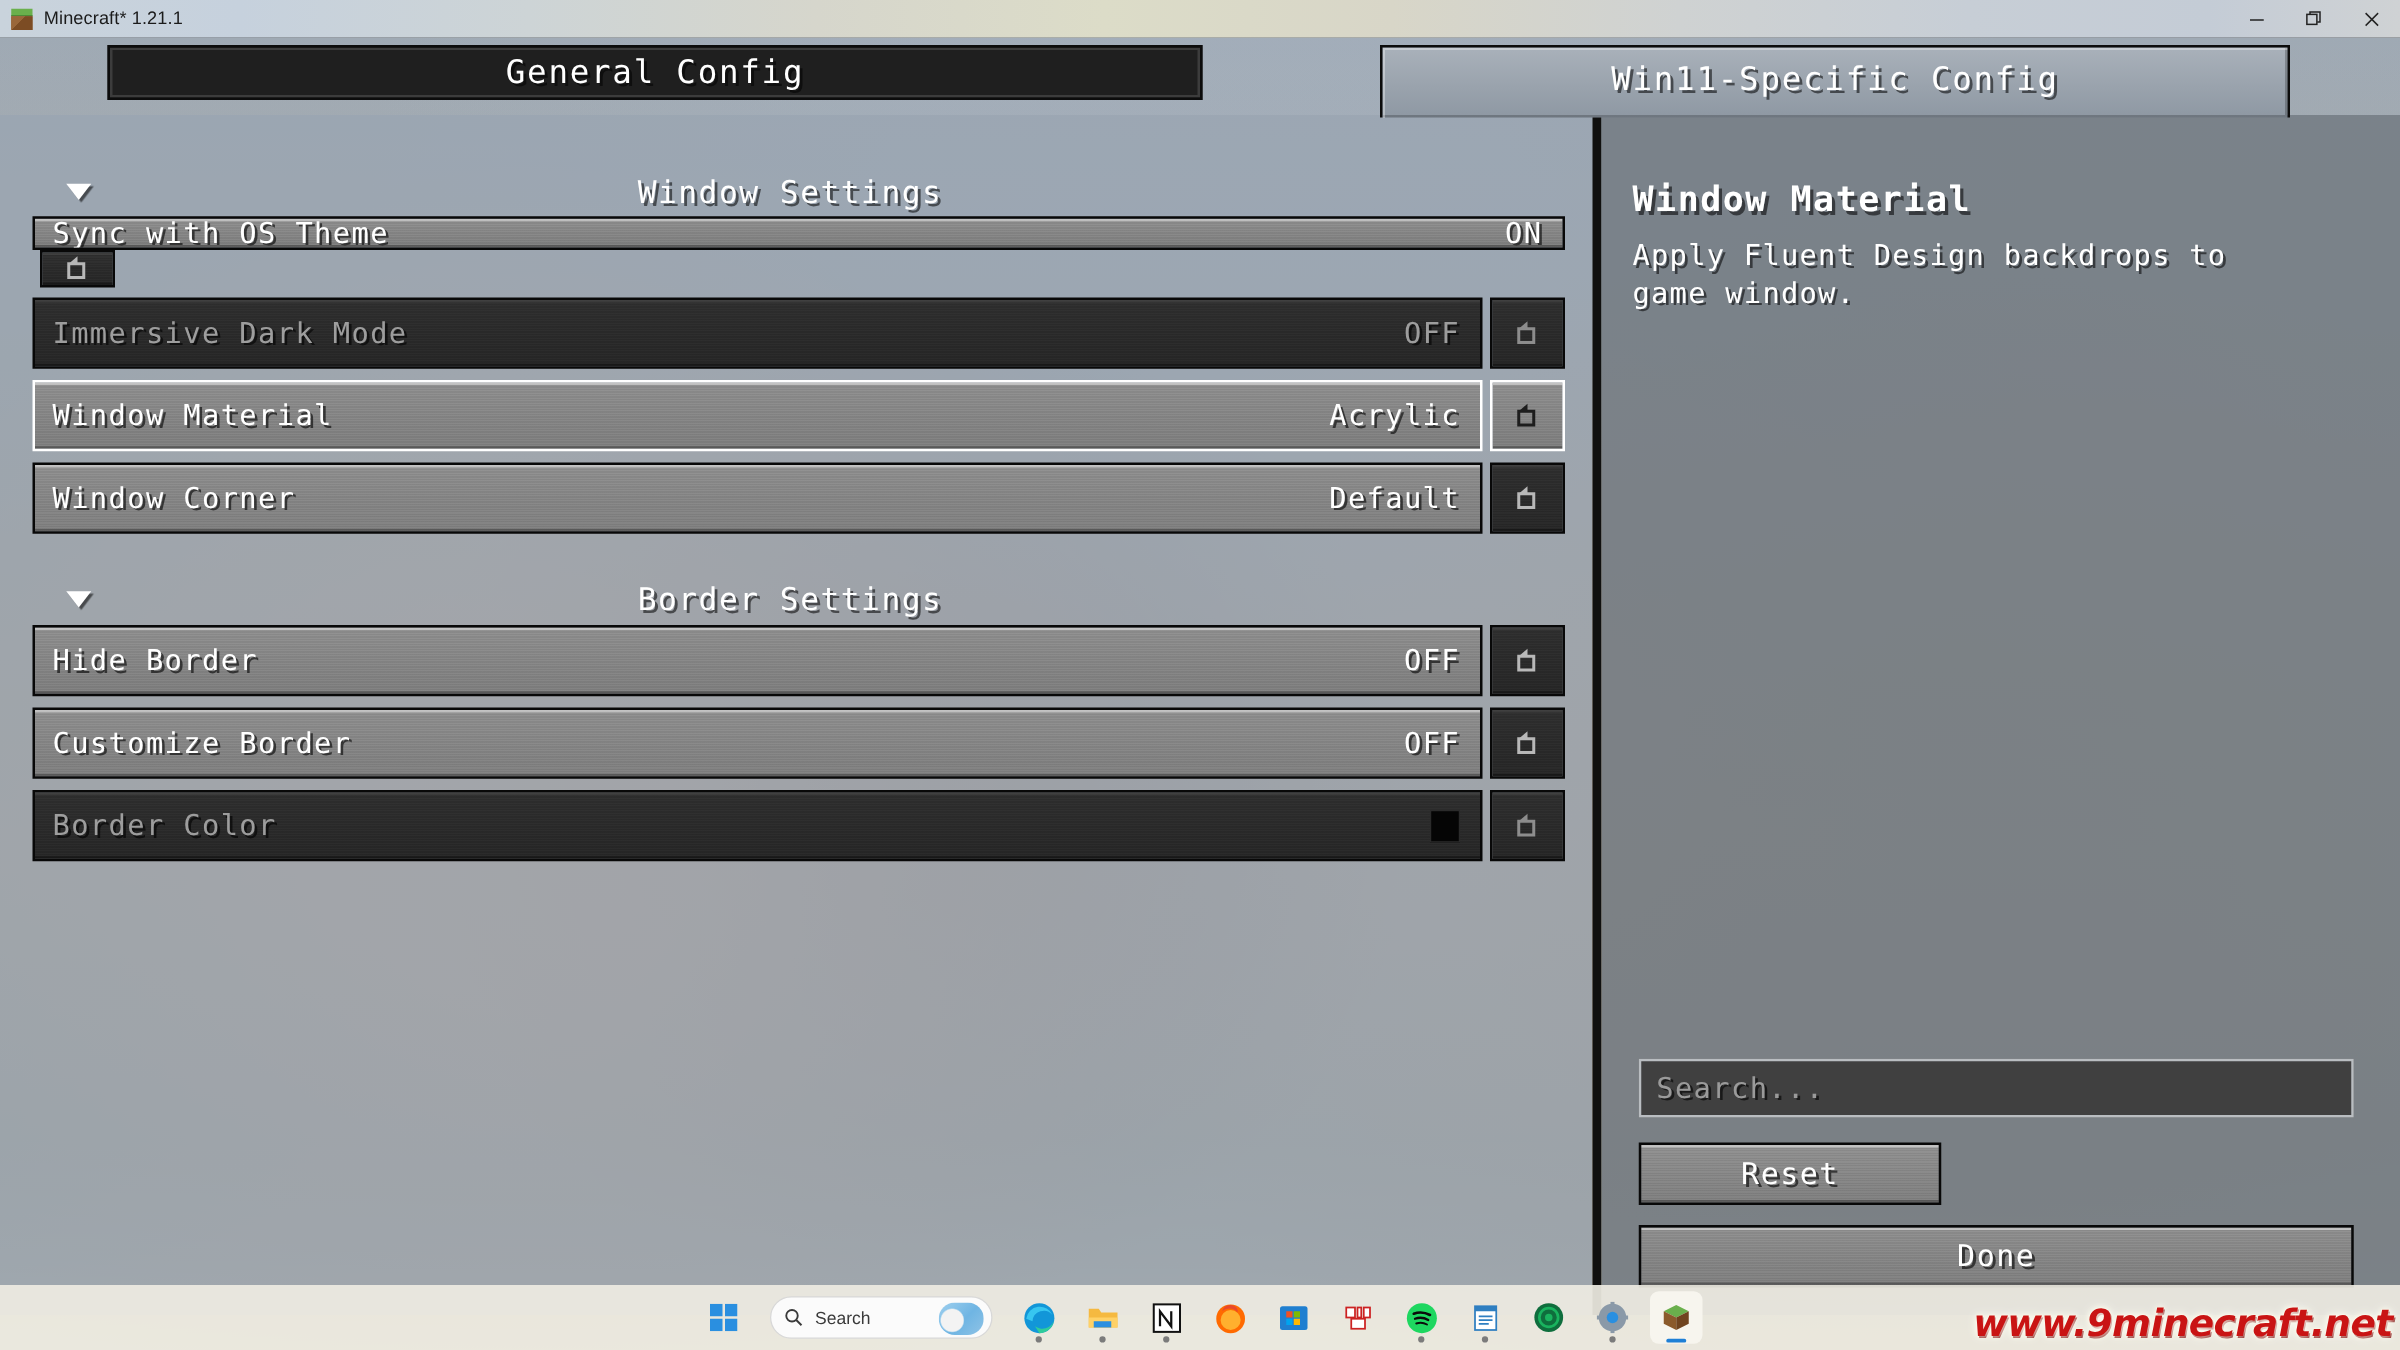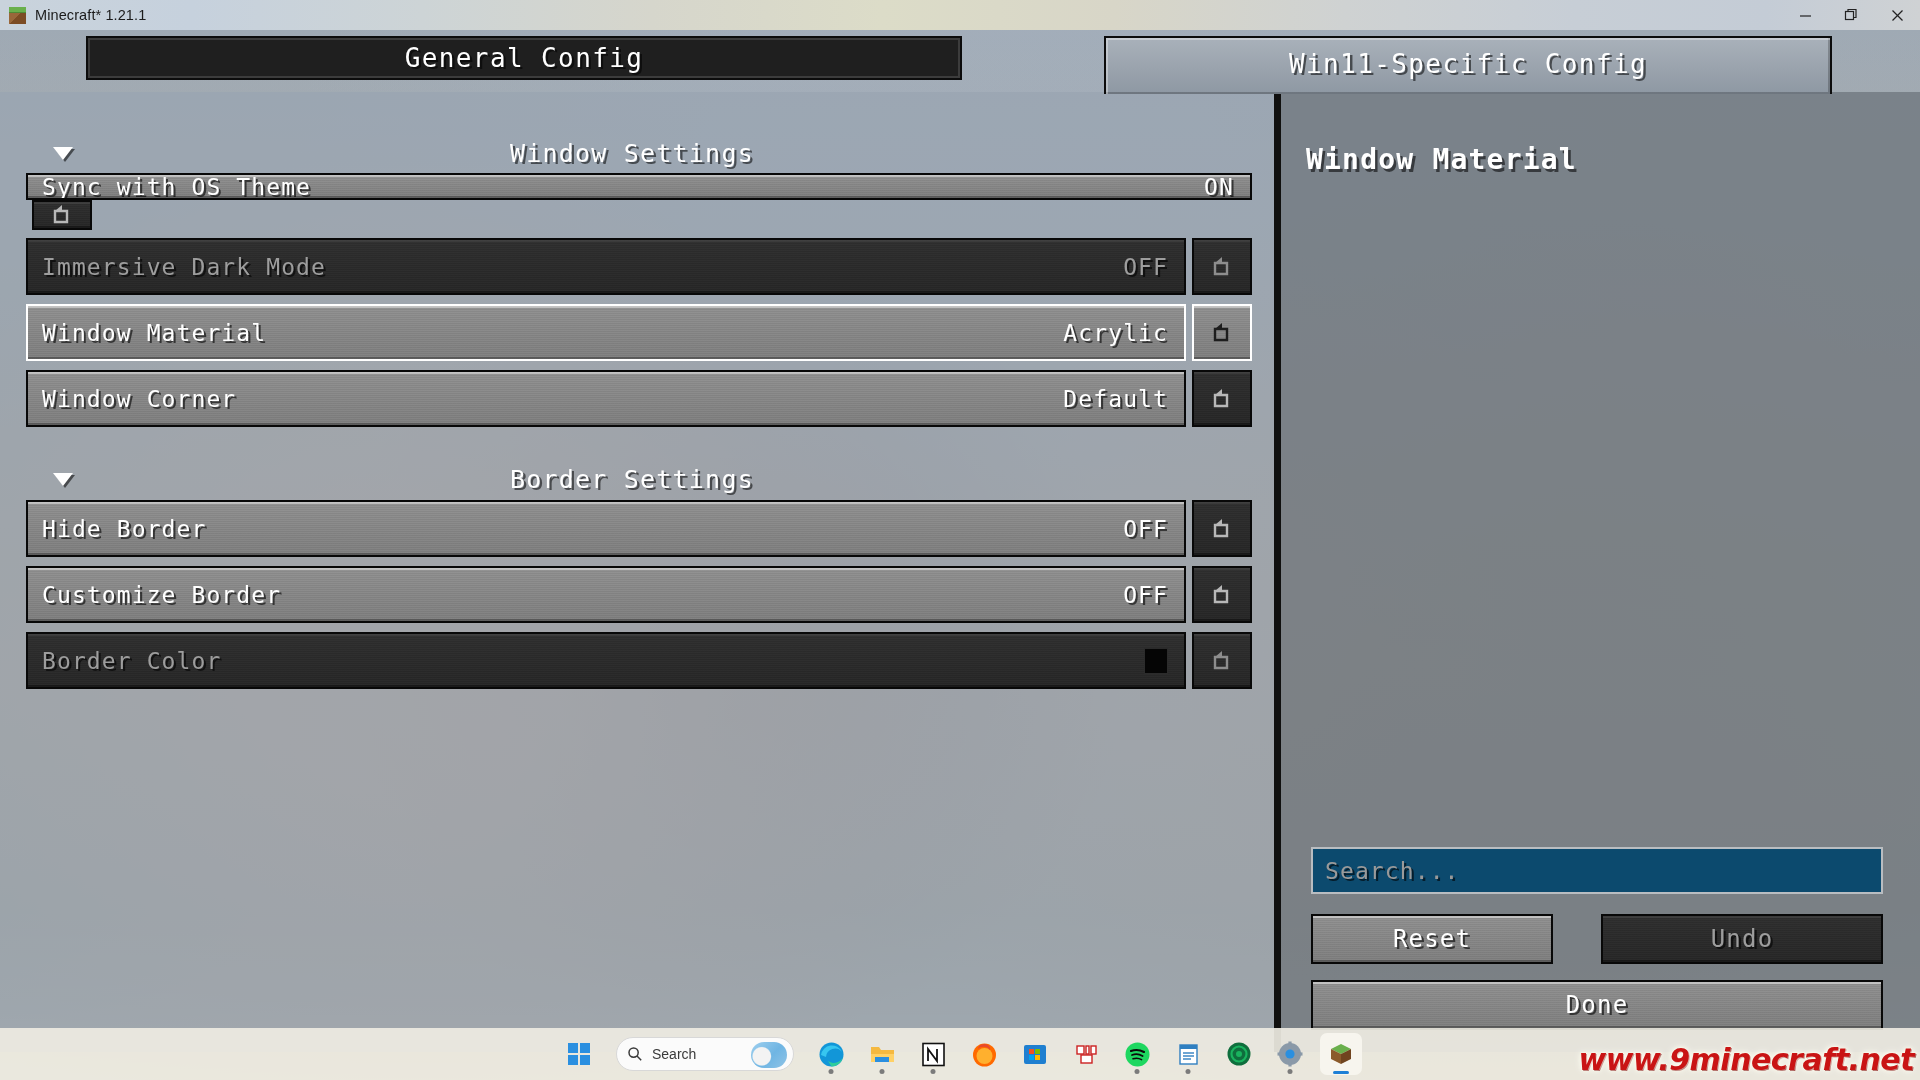--- a/index.html
+++ b/index.html
@@ -189,21 +189,21 @@
     text-shadow:2.6px 2.6px 0 rgba(0,0,0,.55);
   }
   #desc-body {
     position:absolute; left:1306px; top:160px; width:542px;
     color:#ffffff; font-size:23px; line-height:30px; letter-spacing:1px;
     text-shadow:2.2px 2.2px 0 rgba(0,0,0,.55);
   }
 
   #search-box {
     position:absolute; left:1311px; top:817px; width:572px; height:47px;
-    background:#0c4a6e; border:2px solid #b9bdc1;
+    background:#404040; border:2px solid #b9bdc1;
     display:flex; align-items:center; padding:0 12px;
   }
   #search-box .ph {
     color:#9a9a9a; font-size:23px; letter-spacing:1.1px;
     text-shadow:2.2px 2.2px 0 rgba(0,0,0,.6);
   }
 
   .btn {
     position:absolute; border:2px solid #080808;
     display:flex; align-items:center; justify-content:center;
@@ -417,30 +417,28 @@
       <span class="reset-glyph">
         <svg width="26" height="26" viewBox="0 0 26 26">
           <path d="M6 9 H18 V20 H6 Z" fill="none" stroke="#8d8d8d" stroke-width="2.4"></path>
           <path d="M6 9 L13 3 L13 9 Z" fill="#8d8d8d"></path>
         </svg>
       </span>
     </div>
   </div>
 
   <div id="desc-title">Window Material</div>
+  <div id="desc-body">Apply Fluent Design backdrops to game window.</div>
 
   <div id="search-box">
     <span class="ph">Search...</span>
   </div>
 
   <div class="btn sk-on" id="btn-reset">
     <span>Reset</span>
-  </div>
-  <div class="btn sk-off" id="btn-undo">
-    <span>Undo</span>
   </div>
   <div class="btn sk-on" id="btn-done">
     <span>Done</span>
   </div>
 </div>
 
 <div id="taskbar">
   <div id="tb-items">
 
     <div class="tbicon">

